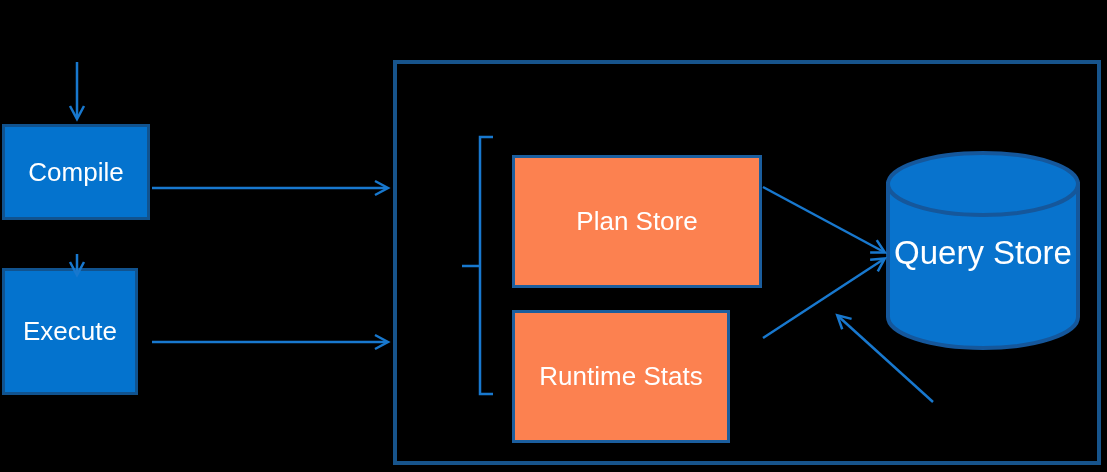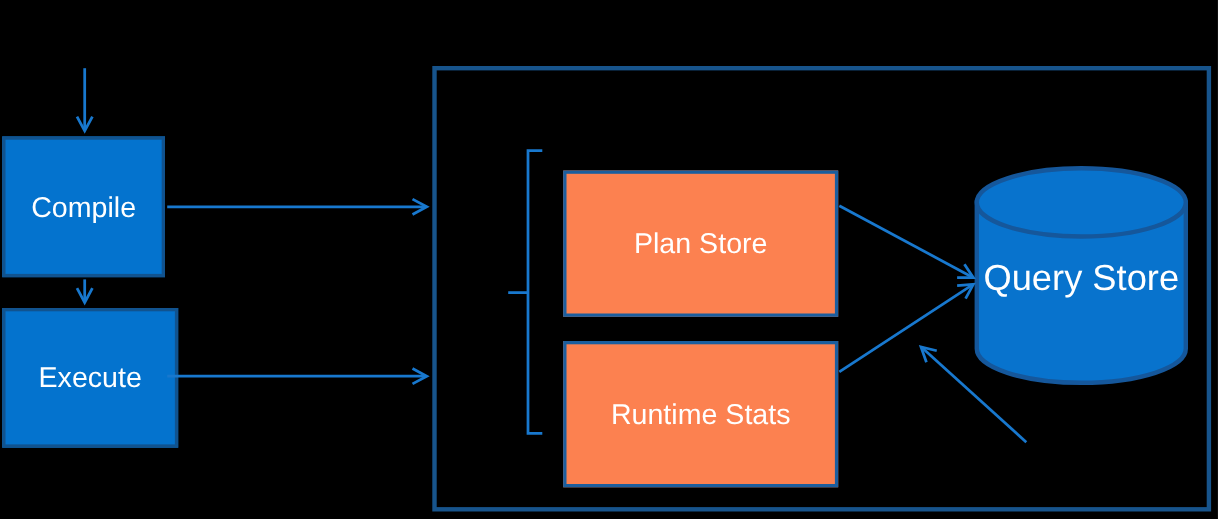--- a/index.html
+++ b/index.html
@@ -36,24 +36,24 @@
     background: var(--box-fill);
     border: 3px solid var(--box-border);
     font-size: 26px;
   }
   .orange-box {
     background: var(--orange-fill);
     border: 3px solid var(--orange-border);
     font-size: 26px;
     margin-top: 35px;
   }
-  .compile { left: 2px; top: 124px; width: 148px; height: 128px; }
-  .execute { left: 2px; top: 280px; width: 160px; height: 127px; }
+  .compile { left: 2px; top: 124px; width: 148px; height: 96px; }
+  .execute { left: 2px; top: 268px; width: 136px; height: 127px; }
   .plan-store { left: 512px; top: 120px; width: 250px; height: 133px; }
-  .runtime-stats { left: 512px; top: 275px; width: 250px; height: 133px; }
+  .runtime-stats { left: 512px; top: 275px; width: 218px; height: 133px; }
   .container-rect {
     position: absolute;
     left: 393px; top: 60px;
     width: 708px; height: 405px;
     border: 4px solid var(--container-border);
     box-sizing: border-box;
     background: transparent;
   }
   .svg-layer {
     position: absolute;

